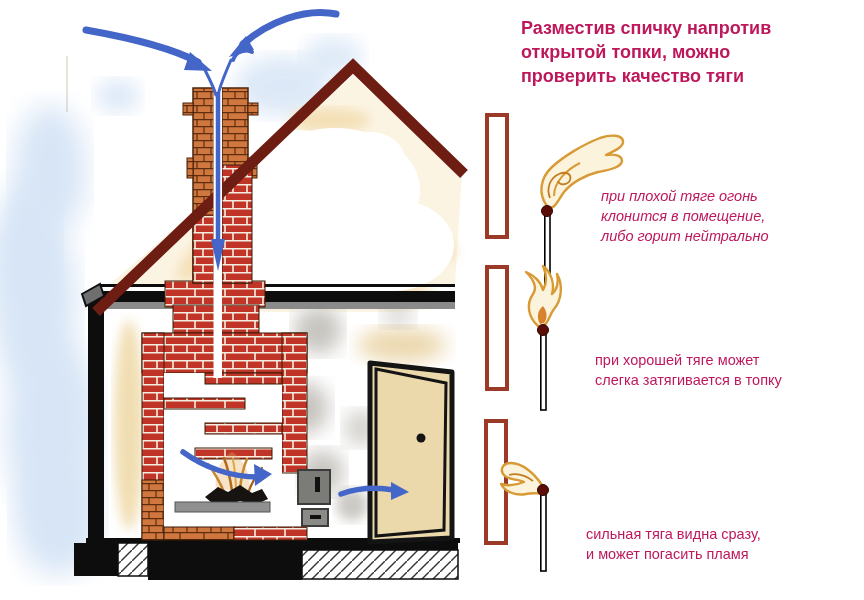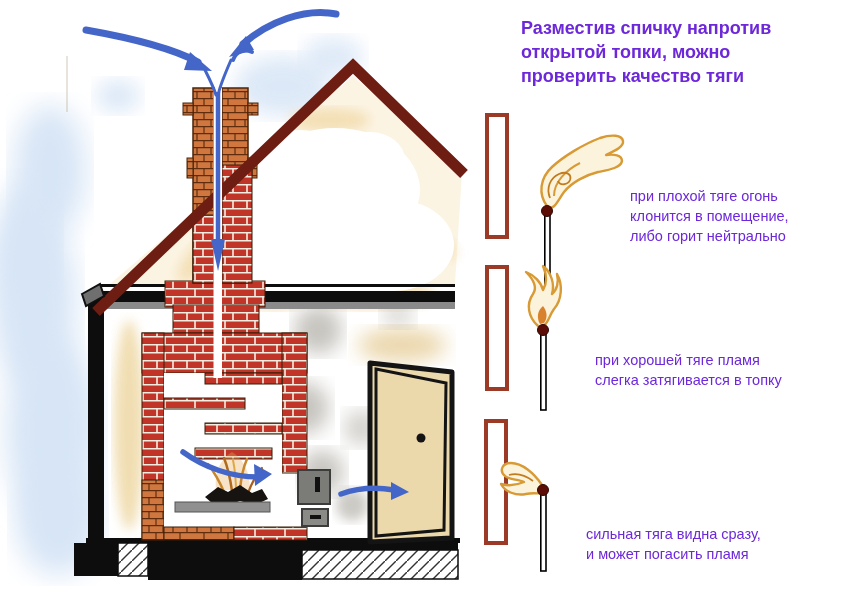--- a/index.html
+++ b/index.html
@@ -1,22 +1,22 @@
 <!DOCTYPE html>
 <html><head>
 <meta charset="utf-8">
 <style>
   html,body{margin:0;padding:0;background:#fff;}
   #stage{position:relative;width:864px;height:600px;background:#fff;overflow:hidden;
-         font-family:"Liberation Sans", sans-serif;color:#6d28d9;}
+         font-family:"Liberation Sans", sans-serif;color:#be185d;}
   .abs{position:absolute;}
   #title{left:521px;top:16px;width:290px;font-size:18px;line-height:24px;font-weight:bold;
          white-space:pre-line;z-index:5;}
   .caption{font-size:14.5px;line-height:20px;white-space:pre-line;z-index:5;}
-  #cap-0{left:630px;top:186px;width:190px;}
+  #cap-0{left:601px;top:186px;width:190px;font-style:italic;}
   #cap-1{left:595px;top:350px;width:215px;}
   #cap-2{left:586px;top:524px;width:205px;}
   svg{display:block;}
   .demo-svg{z-index:3;}
 </style>
 </head>
 <body>
 
 <div id="stage">
 
@@ -223,21 +223,21 @@
     <g>
       <path d="M58,64 C48,55 46,42 53,32 C57,26 54,18 46,10 C54,13 61,20 63,28 C68,20 66,11 63,4
                C71,10 75,22 72,32 C77,28 79,20 77,12 C83,22 82,38 74,47 C68,55 68,66 58,64 Z" fill="#fcf3dc" stroke="#d89a35" stroke-width="2.4" stroke-linejoin="round"></path>
       <path d="M60,62 C56,55 58,48 63,44 C67,49 68,56 64,61 Z" fill="#d4761b" opacity=".9"></path>
     </g>
     <g>
       <rect x="60.8" y="71" width="5.2" height="77" fill="#fff" stroke="#000" stroke-width="1.6"></rect>
       <circle cx="63" cy="68" r="5.5" fill="#5c0e06" stroke="#2f0602" stroke-width="1"></circle>
     </g>
   </svg>
-  <div id="cap-1" class="abs caption">при хорошей тяге пламя
+  <div id="cap-1" class="abs caption">при хорошей тяге может
 слегка затягивается в топку</div>
 
   <svg class="abs demo-svg" style="left:480px;top:415px" width="140" height="165" viewBox="0 0 140 165">
     <rect x="6" y="6" width="20" height="122" fill="#fff" stroke="#9c3a28" stroke-width="4"></rect>
     <g>
       <path d="M62,70 C54,58 42,48 31,48 C22,48 19,56 25,61 C29,65 38,64 44,67 C37,70 28,71 21,69
                C25,77 36,81 46,79 C55,77 62,80 65,77 C67,74 64,72 62,70 Z" fill="#fcf3dc" stroke="#d89a35" stroke-width="2.4" stroke-linejoin="round"></path>
       <path d="M53,66 C45,60 36,58 29,60" fill="none" stroke="#c07c1e" stroke-width="1.8"></path>
     </g>
     <g>

